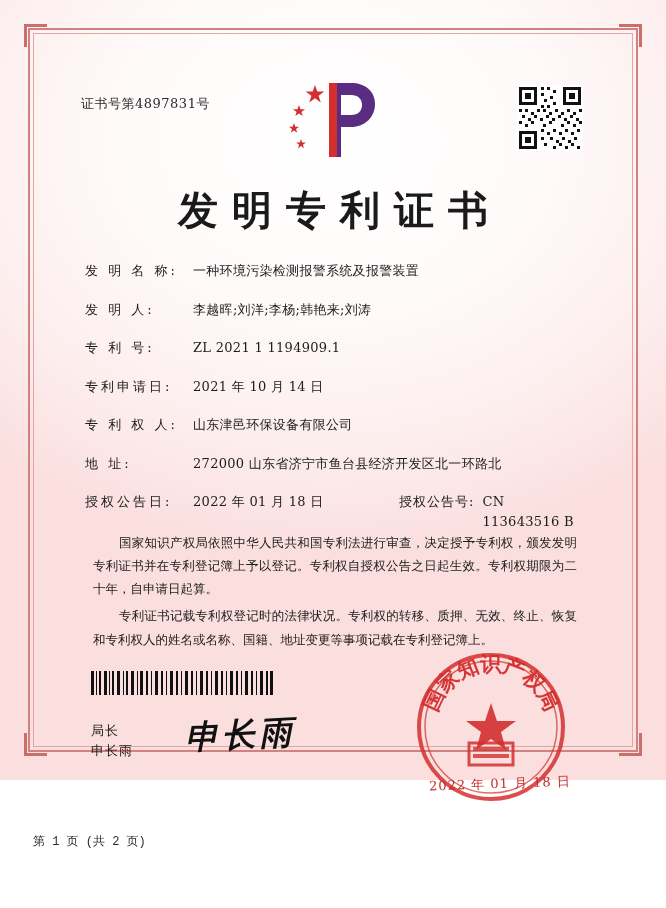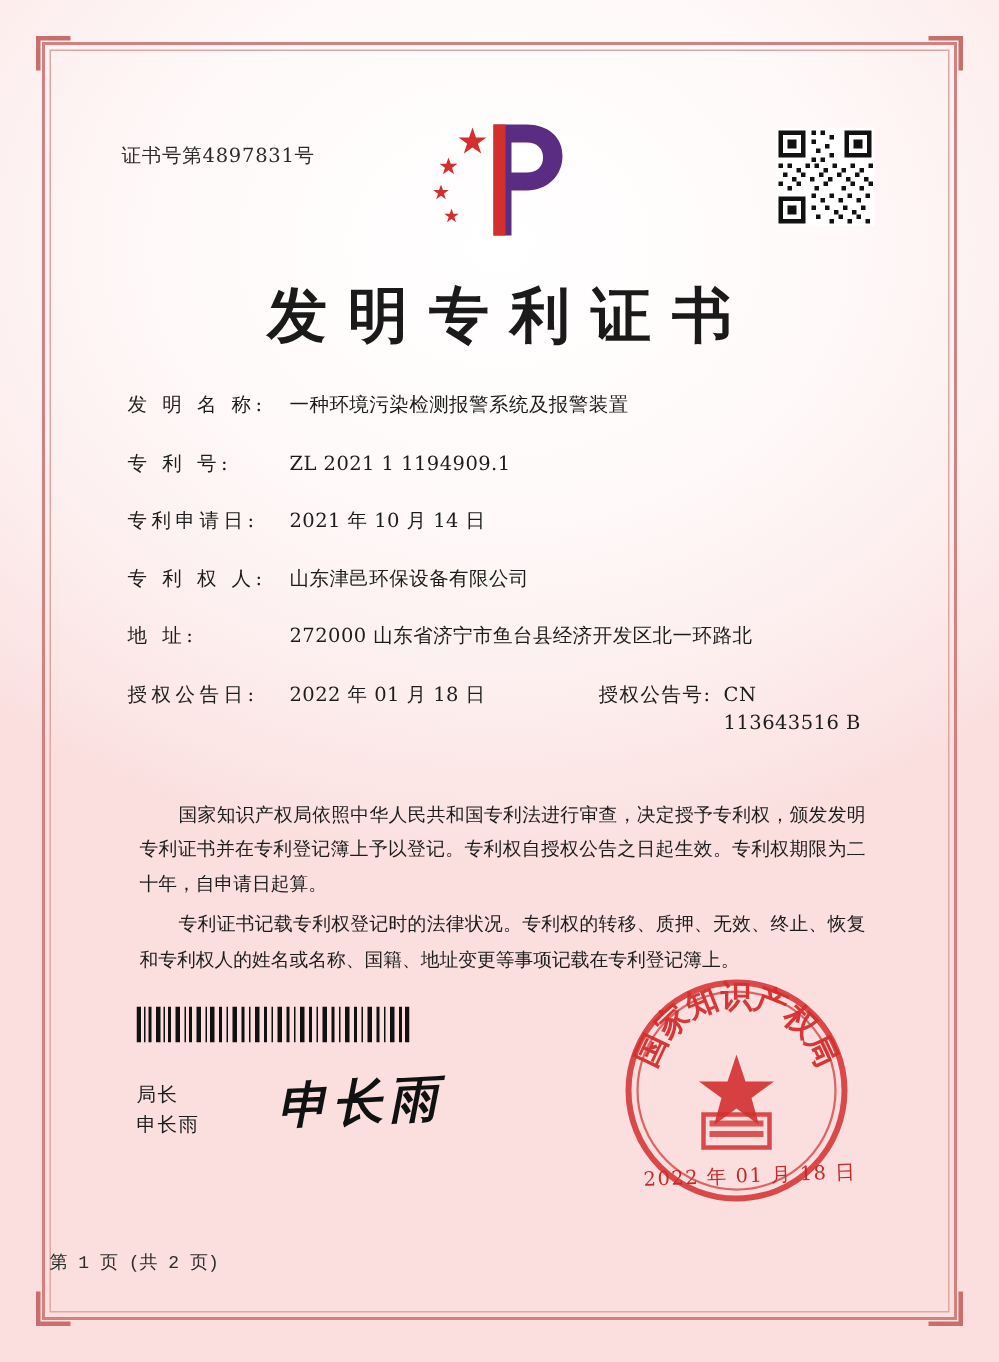--- a/index.html
+++ b/index.html
@@ -10,21 +10,21 @@
     width: 666px;
     height: 908px;
     background: #ffffff;
     font-family: "DejaVu Sans", "Liberation Sans", sans-serif;
     overflow: hidden;
   }
 
   .certificate {
     position: relative;
     width: 666px;
-    height: 908px;
+    height: 780px;
     background:
       radial-gradient(ellipse 520px 420px at 50% 18%, #ffffff 0%, #fffafa 40%, #fdeeee 72%, #fbdede 100%),
       linear-gradient(180deg, #ffffff 0%, #fdf2f2 45%, #f8dcdc 80%, #f3cccc 100%);
     box-sizing: border-box;
   }
 
   
   .border-outer {
     position: absolute;
     left: 28px;
@@ -347,20 +347,24 @@
 
     <div class="title">发明专利证书</div>
 
     <div class="fields">
 
       <div class="field-row">
         <span class="field-label">发 明 名 称:</span>
         <span class="field-value">一种环境污染检测报警系统及报警装置</span>
       </div>
 
+      <div class="field-row">
+        <span class="field-label">发 明 人:</span>
+        <span class="field-value">李越晖;刘洋;李杨;韩艳来;刘涛</span>
+      </div>
 
       <div class="field-row">
         <span class="field-label">专 利 号:</span>
         <span class="field-value">ZL 2021 1 1194909.1</span>
       </div>
 
       <div class="field-row">
         <span class="field-label">专利申请日:</span>
         <span class="field-value">2021 年 10 月 14 日</span>
       </div>

